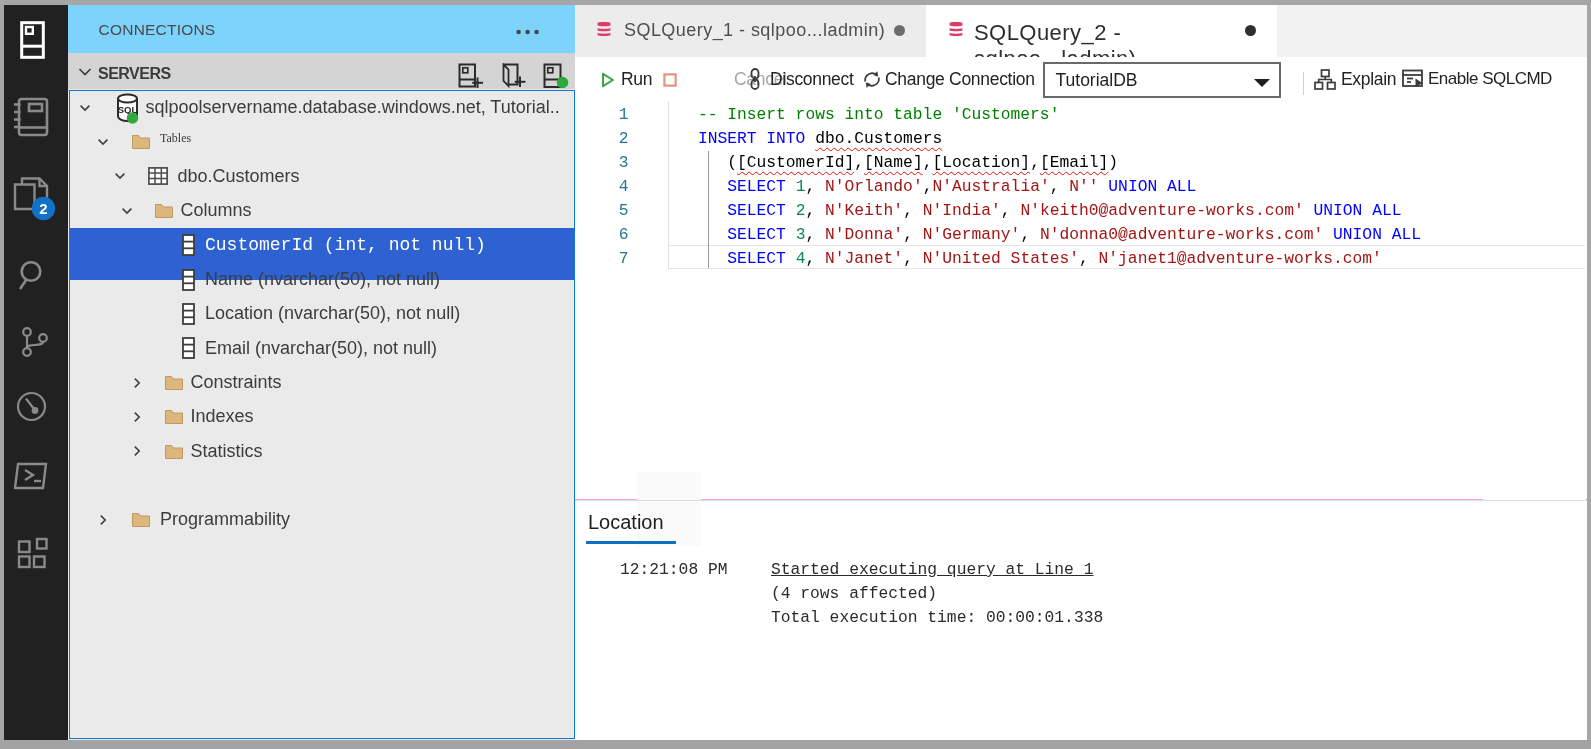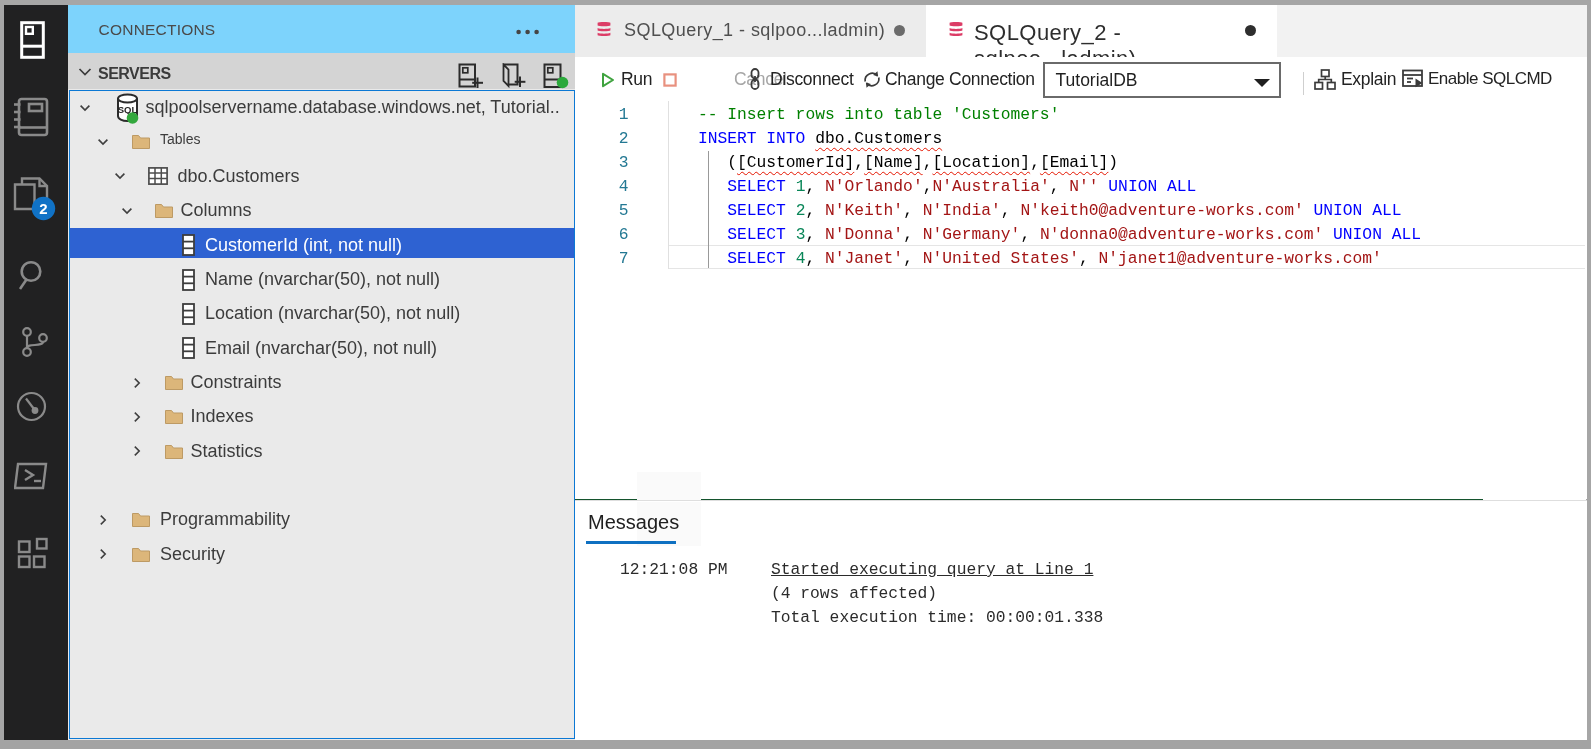--- a/index.html
+++ b/index.html
@@ -151,21 +151,21 @@
     </svg>
     <div class="abs" style="left:75.5px;top:6.5px;font-size:18px;color:#3c3c3c;white-space:nowrap;overflow:hidden;width:415px;">sqlpoolservername.database.windows.net, Tutorial...</div>
   </div>
   <div class="abs" style="left:70px;top:124.9px;width:503.5px;height:34.4px;">
     <svg class="chev" style="left:25.5px;" width="14" height="14" viewBox="0 0 14 14">
         <path d="M2.6,4.6 L7,9 L11.4,4.6" fill="none" stroke="#3f3f3f" stroke-width="1.6"></path>
       </svg>
     <svg class="ticon" style="left:61.5px;top:9.5px;" width="18" height="15" viewBox="0 0 18 15">
         <path d="M0.5,1.5 h6 l2,2.5 h9 v10.5 h-17 z" fill="#dcb67a" stroke="#bd9a64" stroke-width="1"></path>
       </svg>
-    <div class="abs" style="left:90px;top:6.5px;font-size:14px;color:#3c3c3c;">Tables</div>
+    <div class="abs" style="left:90px;top:6.5px;font-size:12px;color:#3c3c3c;font-family:Liberation Serif, serif;">Tables</div>
   </div>
   <div class="abs" style="left:70px;top:159.3px;width:503.5px;height:34.4px;">
     <svg class="chev" style="left:43px;" width="14" height="14" viewBox="0 0 14 14">
         <path d="M2.6,4.6 L7,9 L11.4,4.6" fill="none" stroke="#3f3f3f" stroke-width="1.6"></path>
       </svg>
     <svg class="ticon" style="left:77.5px;top:8.2px;" width="20" height="18" viewBox="0 0 20 18">
       <rect x="0.9" y="0.9" width="18.2" height="16.2" fill="#fff" stroke="#4d4d4d" stroke-width="1.7"></rect>
       <line x1="1" y1="6" x2="19" y2="6" stroke="#4d4d4d" stroke-width="1.5"></line>
       <line x1="1" y1="11.5" x2="19" y2="11.5" stroke="#4d4d4d" stroke-width="1.5"></line>
       <line x1="7" y1="1" x2="7" y2="17" stroke="#4d4d4d" stroke-width="1.5"></line>
@@ -175,21 +175,21 @@
   </div>
   <div class="abs" style="left:60px;top:193.6px;width:503.5px;height:34.4px;">
     <svg class="chev" style="left:60px;" width="14" height="14" viewBox="0 0 14 14">
         <path d="M2.6,4.6 L7,9 L11.4,4.6" fill="none" stroke="#3f3f3f" stroke-width="1.6"></path>
       </svg>
     <svg class="ticon" style="left:94.5px;top:9.5px;" width="18" height="15" viewBox="0 0 18 15">
         <path d="M0.5,1.5 h6 l2,2.5 h9 v10.5 h-17 z" fill="#dcb67a" stroke="#bd9a64" stroke-width="1"></path>
       </svg>
     <div class="abs" style="left:120.5px;top:6.5px;font-size:18px;color:#3c3c3c;">Columns</div>
   </div>
-  <div class="abs" style="left:70px;top:228px;width:503.5px;height:30px;background:#2e62d2;">
+  <div class="abs" style="left:70px;top:228px;width:503.5px;height:52px;background:#2e62d2;font-family:Liberation Mono, monospace;">
     <svg class="ticon" style="left:111.5px;top:6.2px;" width="13" height="22" viewBox="0 0 13 22">
       <rect x="1" y="1" width="11" height="20" fill="#fff" stroke="#3d3d3d" stroke-width="1.8"></rect>
       <line x1="1" y1="7.6" x2="12" y2="7.6" stroke="#3d3d3d" stroke-width="1.8"></line>
       <line x1="1" y1="14.3" x2="12" y2="14.3" stroke="#3d3d3d" stroke-width="1.8"></line>
     </svg>
     <div class="abs" style="left:135px;top:6.5px;font-size:18px;color:#ffffff;">CustomerId (int, not null)</div>
   </div>
   <div class="abs" style="left:70px;top:262.4px;width:503.5px;height:34.4px;">
     <svg class="ticon" style="left:111.5px;top:6.2px;" width="13" height="22" viewBox="0 0 13 22">
       <rect x="1" y="1" width="11" height="20" fill="#fff" stroke="#3d3d3d" stroke-width="1.8"></rect>
@@ -243,31 +243,22 @@
   </div>
   <div class="abs" style="left:70px;top:502.9px;width:503.5px;height:34.4px;">
     <svg class="chev" style="left:25.5px;" width="14" height="14" viewBox="0 0 14 14">
         <path d="M4.8,2.6 L9.2,7 L4.8,11.4" fill="none" stroke="#3f3f3f" stroke-width="1.6"></path>
       </svg>
     <svg class="ticon" style="left:61.5px;top:9.5px;" width="18" height="15" viewBox="0 0 18 15">
         <path d="M0.5,1.5 h6 l2,2.5 h9 v10.5 h-17 z" fill="#dcb67a" stroke="#bd9a64" stroke-width="1"></path>
       </svg>
     <div class="abs" style="left:90px;top:6.5px;font-size:18px;color:#3c3c3c;">Programmability</div>
   </div>
-  <div class="abs" style="left:70px;top:537.3px;width:503.5px;height:34.4px;">
-    <svg class="chev" style="left:25.5px;" width="14" height="14" viewBox="0 0 14 14">
-        <path d="M4.8,2.6 L9.2,7 L4.8,11.4" fill="none" stroke="#3f3f3f" stroke-width="1.6"></path>
-      </svg>
-    <svg class="ticon" style="left:61.5px;top:9.5px;" width="18" height="15" viewBox="0 0 18 15">
-        <path d="M0.5,1.5 h6 l2,2.5 h9 v10.5 h-17 z" fill="#dcb67a" stroke="#bd9a64" stroke-width="1"></path>
-      </svg>
-    <div class="abs" style="left:90px;top:6.5px;font-size:18px;color:#3c3c3c;">Security</div>
-  </div>
-
-  <div class="abs" style="left:575px;top:5px;width:908px;height:735px;background:#14532d;">
+
+  <div class="abs" style="left:575px;top:5px;width:908px;height:735px;background:#f9a8d4;">
 
     <div class="abs" style="left:0;top:0;width:1011.5px;height:51.5px;background:#f2f2f2;">
       <div class="abs" style="left:0;top:0;width:351px;height:51.5px;background:#ececec;" id="tab1">
         <svg class="abs" style="left:20.5px;top:16px;" width="16" height="16" viewBox="0 0 16 16">
           <path d="M1.6,1.8 C2,0.8 14,0.8 14.4,1.8 L14.4,4.6 C14,5.6 2,5.6 1.6,4.6 Z" fill="#dc3c66"></path>
           <path d="M1.6,7 C4,8.2 12,8.2 14.4,7 L14.4,9.4 C14,10.4 2,10.4 1.6,9.4 Z" fill="#dc3c66"></path>
           <path d="M1.6,11.8 C4,13 12,13 14.4,11.8 L14.4,14.2 C14,15.2 2,15.2 1.6,14.2 Z" fill="#dc3c66"></path>
         </svg>
         <div class="abs" style="left:49px;top:15px;font-size:18px;letter-spacing:.45px;color:#4f4f4f;">SQLQuery_1 - sqlpoo...ladmin)</div>
         <div class="abs" style="left:319px;top:20px;width:11px;height:11px;border-radius:50%;background:#6b6b6b;"></div>
@@ -352,19 +343,19 @@
 <span>      </span>(<span class="sq">[CustomerId]</span>,<span class="sq">[Name]</span>,<span class="sq">[Location]</span>,<span class="sq">[Email]</span>)
 <span>      </span><span style="color:#0000ff">SELECT</span> <span style="color:#098658">1</span>, <span style="color:#a31515">N'Orlando'</span>,<span style="color:#a31515">N'Australia'</span>, <span style="color:#a31515">N''</span> <span style="color:#0000ff">UNION ALL</span>
 <span>      </span><span style="color:#0000ff">SELECT</span> <span style="color:#098658">2</span>, <span style="color:#a31515">N'Keith'</span>, <span style="color:#a31515">N'India'</span>, <span style="color:#a31515">N'keith0@adventure-works.com'</span> <span style="color:#0000ff">UNION ALL</span>
 <span>      </span><span style="color:#0000ff">SELECT</span> <span style="color:#098658">3</span>, <span style="color:#a31515">N'Donna'</span>, <span style="color:#a31515">N'Germany'</span>, <span style="color:#a31515">N'donna0@adventure-works.com'</span> <span style="color:#0000ff">UNION ALL</span>
 <span>      </span><span style="color:#0000ff">SELECT</span> <span style="color:#098658">4</span>, <span style="color:#a31515">N'Janet'</span>, <span style="color:#a31515">N'United States'</span>, <span style="color:#a31515">N'janet1@adventure-works.com'</span></pre>
     </div>
     <div class="abs" style="left:62px;top:467px;width:64px;height:27.5px;background:#fafafa;"></div>
 
     <div class="abs" style="left:0;top:494.5px;width:1011.5px;height:240.5px;background:#fff;border-top:1.5px solid #dedede;box-sizing:border-box;" id="messages">
       <div class="abs" style="left:62px;top:1.5px;width:64px;height:44px;background:#fafafa;"></div>
-      <div class="abs" style="left:13px;top:10.5px;font-size:20px;color:#1f1f1f;">Messages</div>
+      <div class="abs" style="left:13px;top:10.5px;font-size:20px;color:#1f1f1f;">Location</div>
       <div class="abs" style="left:11px;top:40px;width:90px;height:3.5px;background:#0e70c1;"></div>
       <div class="abs mono" style="left:45px;top:57.5px;font-size:16.3px;line-height:24px;color:#2b2b2b;">12:21:08 PM</div>
       <div class="abs mono" style="left:196px;top:57.5px;font-size:16.3px;line-height:24px;color:#2b2b2b;"><span style="text-decoration:underline;">Started executing query at Line 1</span><br>(4 rows affected)<br>Total execution time: 00:00:01.338</div>
     </div>
   </div>
 </div>
 
 </body></html>

